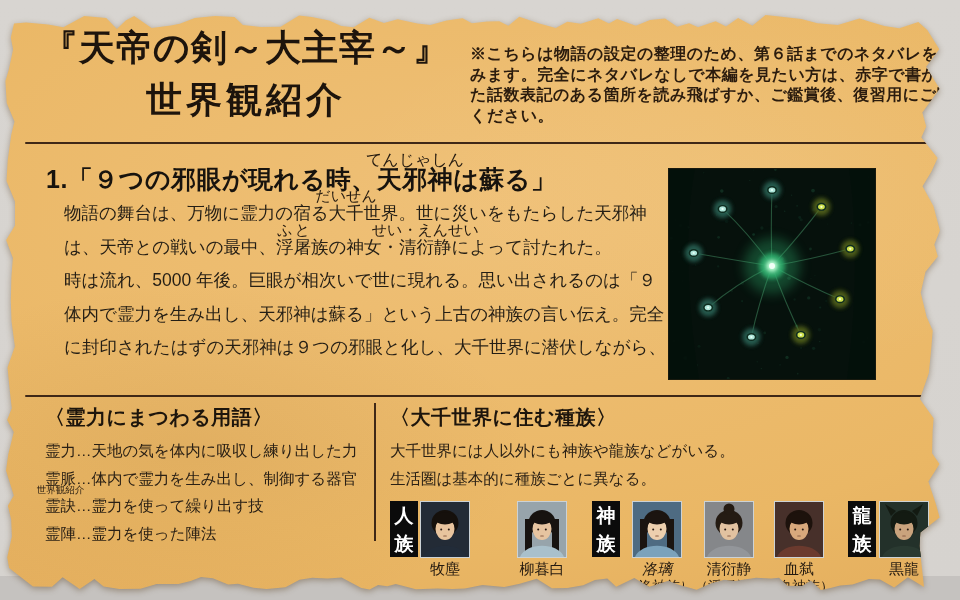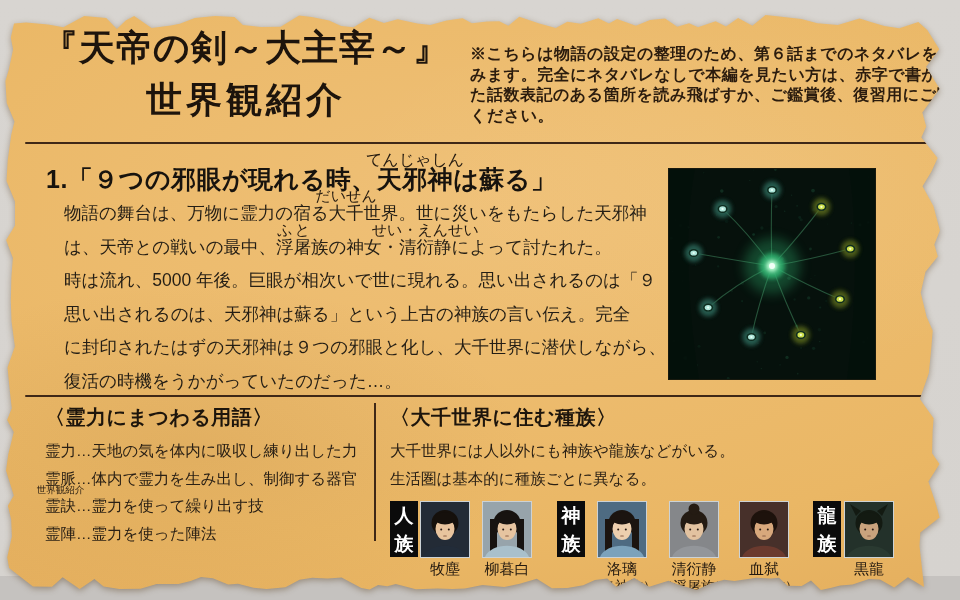--- a/index.html
+++ b/index.html
@@ -82,23 +82,22 @@
           <div class="disc-line">ください。</div>
         </div>
 
       <div class="rule rule1"></div>
 
       <div class="story-heading ink" id="story-heading">1.「９つの邪眼が現れる時、<span class="rb"><span class="rt">てんじゃしん</span>天邪神</span>は蘇る」</div>
       <div class="story-body" id="story-body">
           <div class="story-line">物語の舞台は、万物に霊力の宿る<span class="rb"><span class="rt">だいせん</span>大千</span>世界。世に災いをもたらした天邪神</div>
           <div class="story-line">は、天帝との戦いの最中、<span class="rb"><span class="rt">ふ</span>浮</span><span class="rb"><span class="rt">と</span>屠</span>族の神女・<span class="rb"><span class="rt">せい・えんせい</span>清衍静</span>によって討たれた。</div>
           <div class="story-line">時は流れ、5000 年後。巨眼が相次いで世に現れる。思い出されるのは「９</div>
-          <div class="story-line">思い出されるのは、天邪神は蘇る」という上古の神族の言い伝え。完全</div>
+          <div class="story-line">体内で霊力を生み出し、天邪神は蘇る」という上古の神族の言い伝え。完全</div>
           <div class="story-line">に封印されたはずの天邪神は９つの邪眼と化し、大千世界に潜伏しながら、</div>
-          <div class="story-line">復活の時機をうかがっていたのだった…。</div>
         </div>
 
       <div class="photo">
         <svg id="eyes-svg" width="206" height="210" viewBox="0 0 206 210">
             <defs>
               <filter id="blurBig" x="-80%" y="-80%" width="260%" height="260%">
                 <feGaussianBlur stdDeviation="6"></feGaussianBlur>
               </filter>
               <filter id="blurSm" x="-80%" y="-80%" width="260%" height="260%">
                 <feGaussianBlur stdDeviation="2.2"></feGaussianBlur>
@@ -260,40 +259,40 @@
                   <ellipse cx="24" cy="21" rx="13.5" ry="13" fill="#15100c"></ellipse>
                   <path d="M2,55 C8,40 40,40 46,55 Z" fill="#222c39"></path>
                   <ellipse cx="24" cy="27" rx="9.5" ry="11" fill="#e8c49e"></ellipse>
                   <ellipse cx="24" cy="16.5" rx="10.5" ry="6" fill="#15100c"></ellipse>
                   <circle cx="20.2" cy="27.5" r="1" fill="#2a1c14"></circle>
                   <circle cx="27.8" cy="27.5" r="1" fill="#2a1c14"></circle>
                   <rect x="22.2" y="33.5" width="3.6" height="1" rx="0.5" fill="#8a5f47"></rect>
                 </svg></div>
               <div class="member-name">牧塵</div>
             </div>
-            <div class="member" style="margin-left: 12px;">
+            <div class="member" style="margin-left: 0; padding-left: 47px;">
               <div class="pframe"><svg width="48" height="55" viewBox="0 0 48 55">
                   <rect x="0" y="0" width="48" height="55" fill="#97a4ab"></rect>
                   <ellipse cx="24" cy="21" rx="13.5" ry="13" fill="#171310"></ellipse>
                   <rect x="7" y="17" width="7" height="38" fill="#171310"></rect>
                   <rect x="34" y="17" width="7" height="38" fill="#171310"></rect>
                   <path d="M2,55 C8,40 40,40 46,55 Z" fill="#a9c0cb"></path>
                   <ellipse cx="24" cy="27" rx="9.5" ry="11" fill="#e6c4a0"></ellipse>
                   <ellipse cx="24" cy="16.5" rx="10.5" ry="6" fill="#171310"></ellipse>
                   <circle cx="20.2" cy="27.5" r="1" fill="#2a1c14"></circle>
                   <circle cx="27.8" cy="27.5" r="1" fill="#2a1c14"></circle>
                   <rect x="22.2" y="33.5" width="3.6" height="1" rx="0.5" fill="#8a5f47"></rect>
                 </svg></div>
               <div class="member-name">柳暮白</div>
             </div>
             <div class="badge" style="margin-left: 25px;">
               <span>神</span>
               <span>族</span>
             </div>
-            <div class="member" style="margin-left: 12px;">
+            <div class="member" style="margin-left: 12px; font-style: italic;">
               <div class="pframe"><svg width="48" height="55" viewBox="0 0 48 55">
                   <rect x="0" y="0" width="48" height="55" fill="#4e6b82"></rect>
                   <ellipse cx="24" cy="21" rx="13.5" ry="13" fill="#1b1410"></ellipse>
                   <rect x="7" y="17" width="7" height="38" fill="#1b1410"></rect>
                   <rect x="34" y="17" width="7" height="38" fill="#1b1410"></rect>
                   <path d="M2,55 C8,40 40,40 46,55 Z" fill="#7ba2bb"></path>
                   <ellipse cx="24" cy="27" rx="9.5" ry="11" fill="#edcfae"></ellipse>
                   <ellipse cx="24" cy="16.5" rx="10.5" ry="6" fill="#1b1410"></ellipse>
                   <circle cx="20.2" cy="27.5" r="1" fill="#2a1c14"></circle>
                   <circle cx="27.8" cy="27.5" r="1" fill="#2a1c14"></circle>

